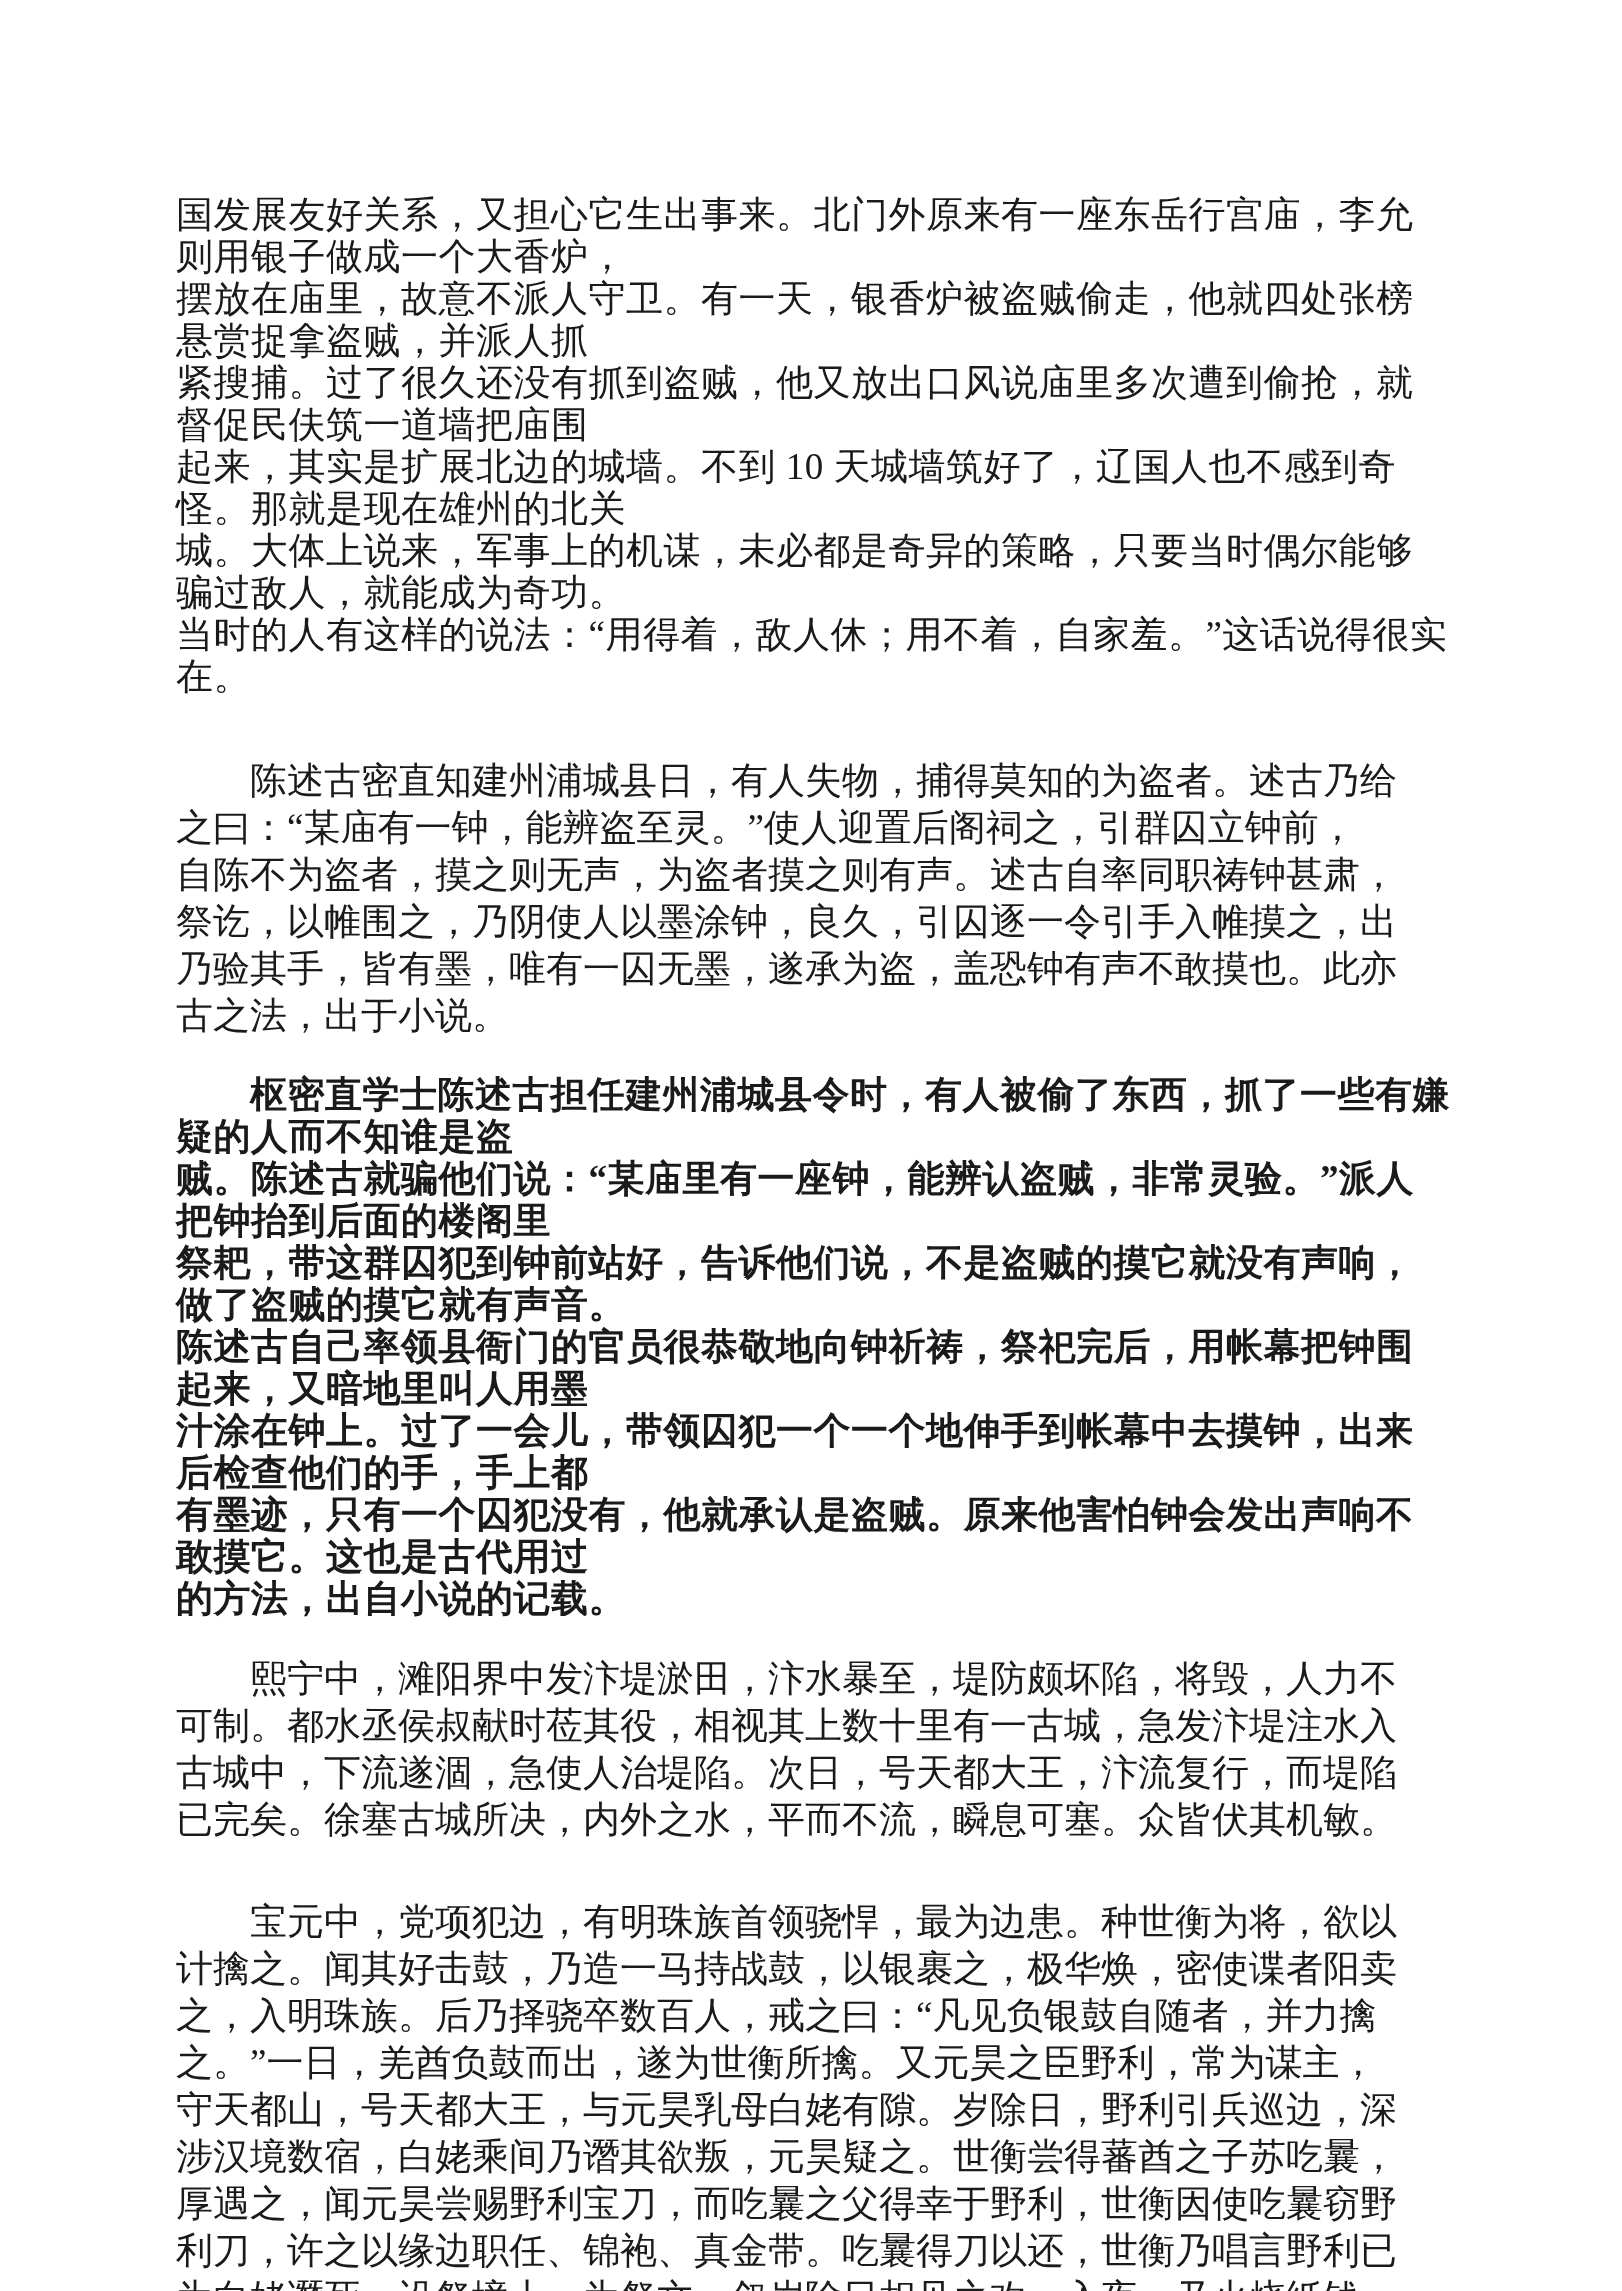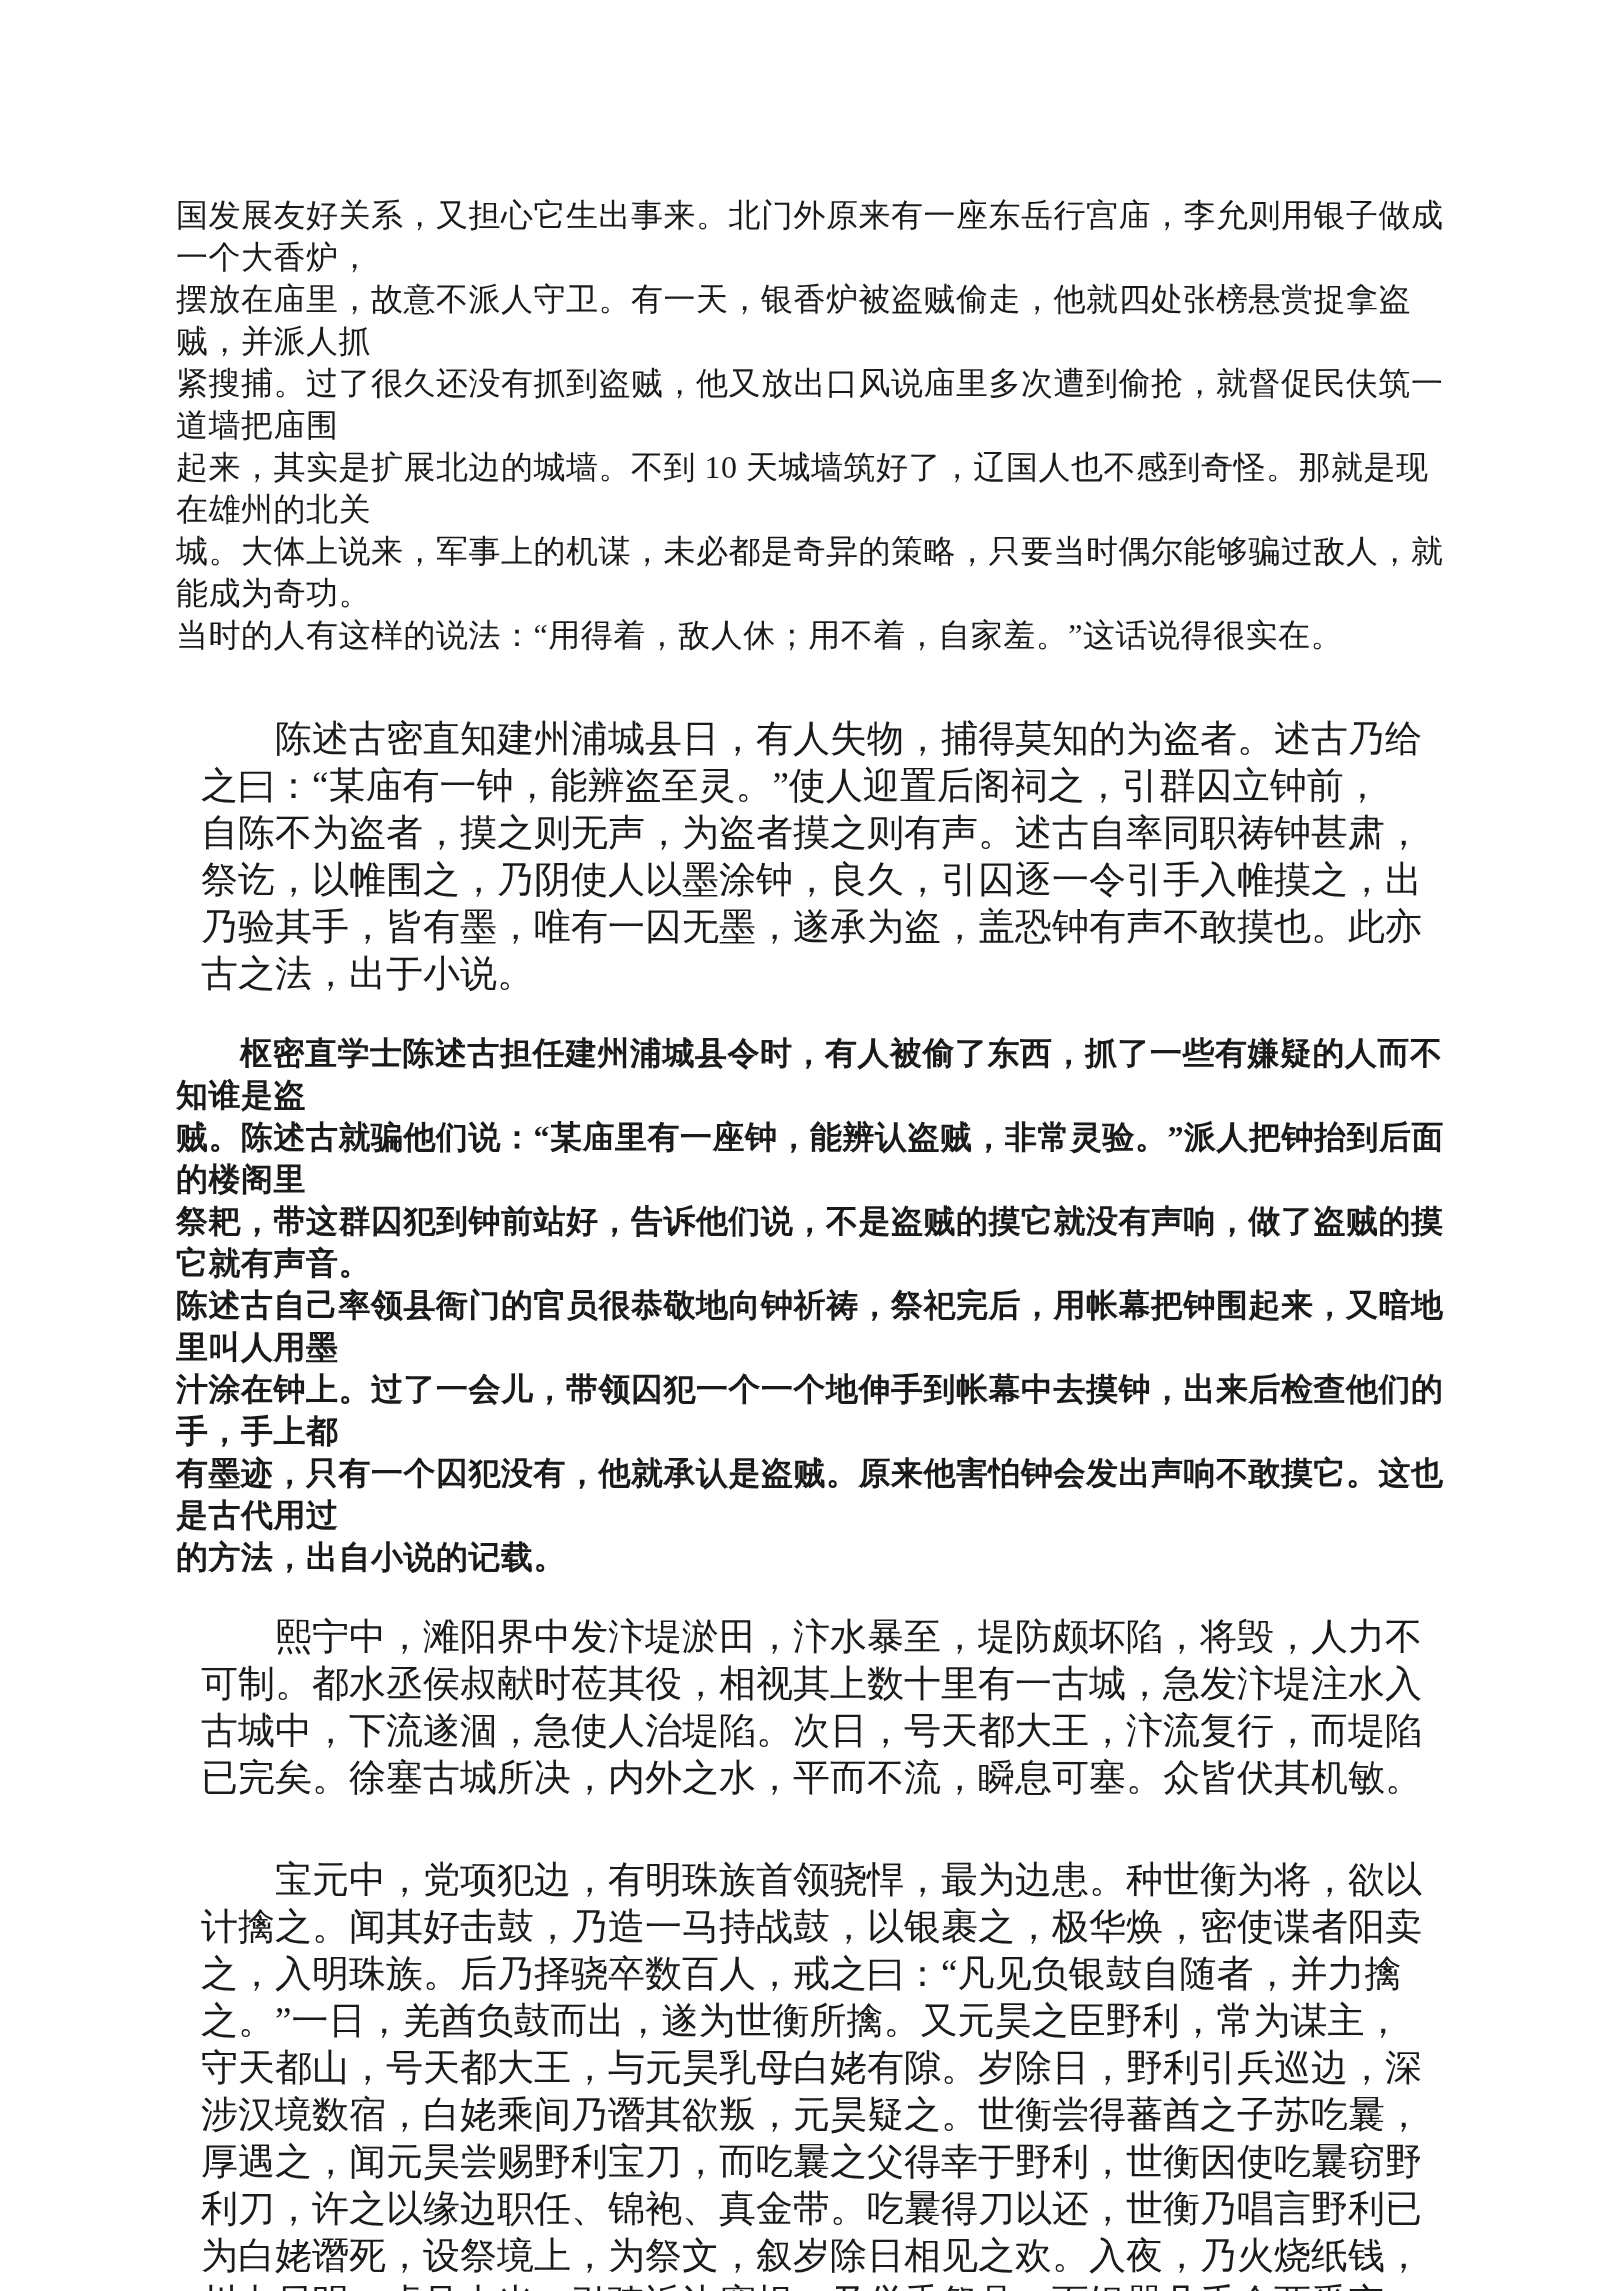--- a/index.html
+++ b/index.html
@@ -17,29 +17,29 @@
     width: 1622px;
     height: 2292px;
     padding: 194px 172px 0 176px;
   }
   .para {
     white-space: pre-line;      
     text-align: left;
     margin: 0;
   }
   .para-small {
-    font-size: 32px;
+    font-size: 37px;
     line-height: 42px;
     letter-spacing: 0.5px;
   }
   .para-large {
     font-size: 37px;
     line-height: 47px;
   }
-  .indent-large { text-indent: 2em; margin-left: 25px; }
+  .indent-large { text-indent: 2em; }
   .indent-small { text-indent: 2em; font-weight: bold; }
   .p2 { margin-top: 59px; }
   .p3 { margin-top: 35px; }
   .p4 { margin-top: 35px; }
   .p5 { margin-top: 31px; }
   .p6 { margin-top: 55px; }
 </style>
 </head>
 <body>
 

